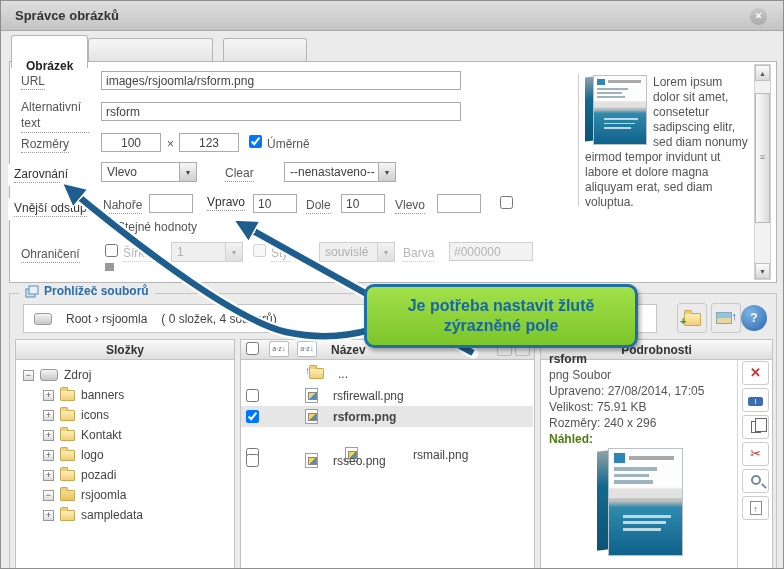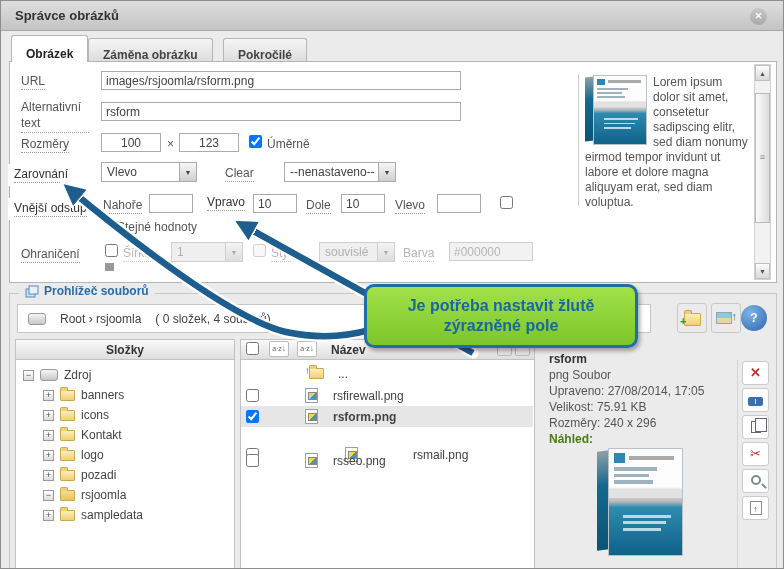--- a/index.html
+++ b/index.html
@@ -10,21 +10,21 @@
 
   
   .titlebar { position:absolute; left:0; top:0; right:0; height:30px;
               background:linear-gradient(#dedede,#c4c4c4); border-bottom:1px solid #a7a7a7; }
   .titlebar .ttl { position:absolute; left:14px; top:7px; font-size:13px; font-weight:bold; color:#333; }
   .closebtn { position:absolute; right:16px; top:7px; width:17px; height:17px; border-radius:50%;
               background:linear-gradient(#c9c9c9,#a9a9a9); color:#fff; font-size:9px; font-weight:bold;
               text-align:center; line-height:17px; cursor:pointer; }
 
   
-  .tab { position:absolute; top:37px; height:24px; padding:4px 14px; line-height:24px;
+  .tab { position:absolute; top:37px; height:24px; padding:16px 14px; line-height:24px;
          font-weight:bold; color:#444; background:linear-gradient(#f6f6f6,#dcdcdc);
          border:1px solid #b5b5b5; border-bottom:none; border-radius:3px 3px 0 0; z-index:6; cursor:pointer; }
   .tab.active { top:34px; height:27px; line-height:29px; background:#fff; color:#222; z-index:8; }
 
   
   .tabpanel { position:absolute; left:8px; top:60px; width:768px; height:222px;
               background:#fff; border:1px solid #b5b5b5; z-index:7; }
 
   .lbl { color:#555; border-bottom:1px dotted #999; display:inline-block; padding-bottom:1px; }
   .lbl.plain { border-bottom:none; }
@@ -72,21 +72,21 @@
   .tooltip { position:absolute; left:363px; top:283px; width:274px; height:64px; z-index:60;
              background:linear-gradient(#a2e14a,#7cc52a); border:3px solid #1d6fa5; border-radius:10px;
              box-shadow:2px 3px 4px rgba(0,0,0,.35); color:#17689f; font-size:16px; font-weight:bold;
              text-align:center; display:flex; align-items:center; justify-content:center; padding:4px 10px; line-height:20px; }
 
   
   .fset { position:absolute; left:8px; top:292px; width:768px; height:300px;
           border:1px solid #c6c6c6; background:#ebebeb; }
   .legend { position:absolute; left:18px; top:283px; z-index:9; background:#ebebeb; padding:0 6px;
             color:#2a6da9; font-weight:bold; display:flex; align-items:center; gap:5px; }
-  .crumbbox { position:absolute; left:16px; top:303px; width:634px; height:29px; background:#fff;
+  .crumbbox { position:absolute; left:22px; top:303px; width:634px; height:29px; background:#fff;
               border:1px solid #c6c6c6; display:flex; align-items:center; }
   .toolbtn { position:absolute; top:302px; width:30px; height:30px; background:#ebebeb;
              border:1px solid #c9c9c9; border-radius:3px; cursor:pointer; }
 
   .panel { position:absolute; top:338px; bottom:-2px; background:#fff; border:1px solid #c2c2c2; }
   .phead { height:20px; background:linear-gradient(#fafafa,#dedede); border-bottom:1px solid #c2c2c2;
            font-weight:bold; color:#333; text-align:center; line-height:20px; }
 
   .treerow { position:absolute; height:18px; display:flex; align-items:center; gap:6px; cursor:pointer; white-space:nowrap; }
   .expander { width:11px; height:11px; border:1px solid #9a9a9a; background:linear-gradient(#fff,#ddd);
@@ -320,20 +320,23 @@
     <input type="checkbox" style="margin-left: 5px;">
     <span class="fileic" style="margin-left:46px;"></span>
     <span style="margin-left:15px;">rsmail.png</span>
   </div>
   <div class="filerow" style="left:240px;top:449px;width:292px;">
     <input type="checkbox" style="margin-left: 5px;">
     <span class="fileic" style="margin-left:46px;"></span>
     <span style="margin-left:15px;">rsseo.png</span>
   </div>
 
+  <div class="panel" style="left:539px;width:233px;">
+    <div class="phead">Podrobnosti</div>
+  </div>
   <div class="dettext" style="top:350px;font-weight:bold;color:#333;z-index:9;">rsform</div>
   <div class="dettext" style="top:366px;z-index:9;">png Soubor</div>
   <div class="dettext" style="top:382px;z-index:9;">Upraveno: 27/08/2014, 17:05</div>
   <div class="dettext" style="top:398px;z-index:9;">Velikost: 75.91 KB</div>
   <div class="dettext" style="top:414px;z-index:9;">Rozměry: 240 x 296</div>
   <div class="dettext" style="top:430px;font-weight:bold;color:#4d7c0f;z-index:9;">Náhled:</div>
   <span class="swbox" style="left:596px;top:447px;width:86px;height:108px;z-index:9;">
     <span class="spine"></span>
       <span class="front"></span>
       <span class="logo"></span>

